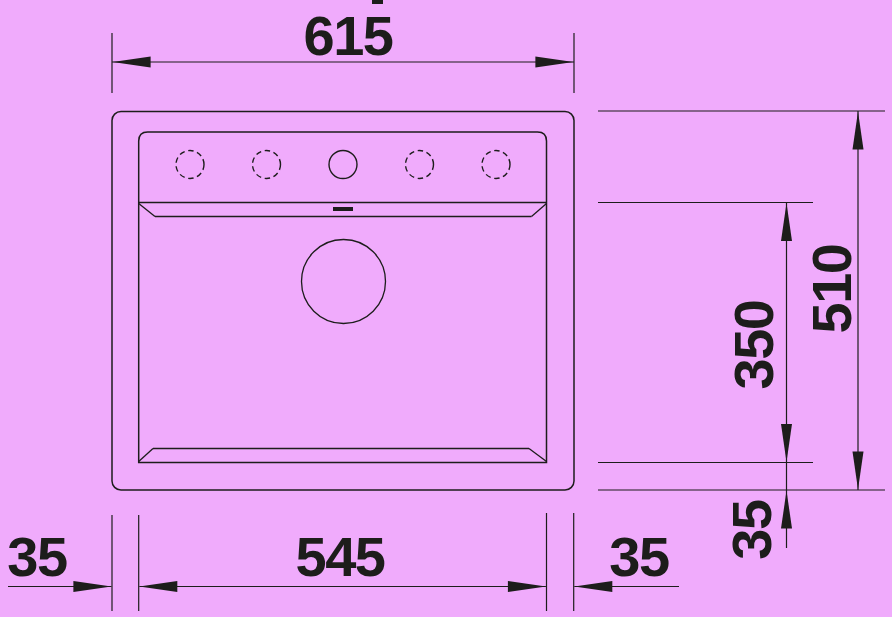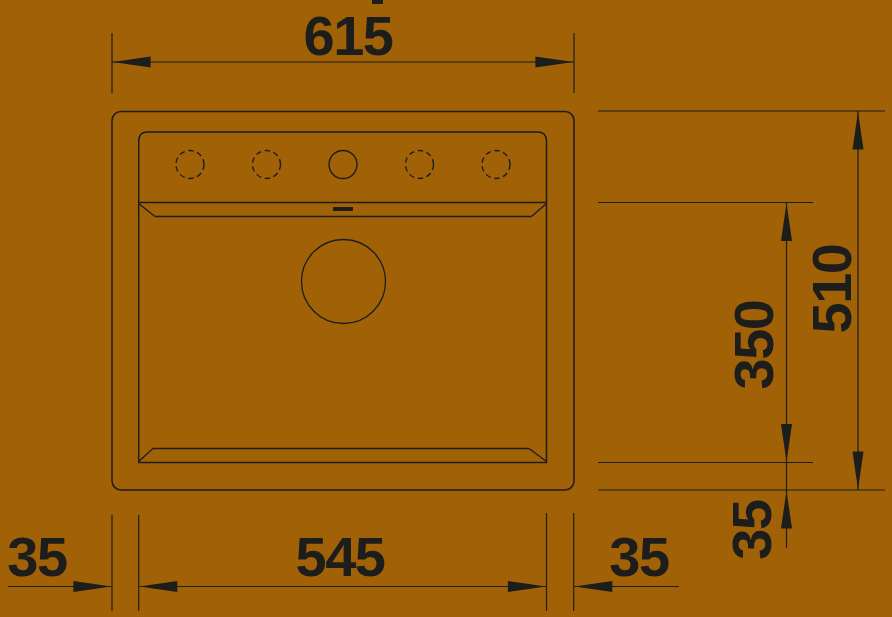--- a/index.html
+++ b/index.html
@@ -4,21 +4,21 @@
 <style>
   html, body {
     margin: 0;
     padding: 0;
     background: #ffffff;
   }
   .canvas {
     position: relative;
     width: 892px;
     height: 617px;
-    background: #a16207;
+    background: #f0abfc;
     overflow: hidden;
   }
   svg { display: block; }
   .outline   { fill: none; stroke: #1d1d1b; stroke-width: 1.5; }
   .thin      { fill: none; stroke: #1d1d1b; stroke-width: 1.3; }
   .dimline   { fill: none; stroke: #1d1d1b; stroke-width: 1.2; }
   .extline   { fill: none; stroke: #1d1d1b; stroke-width: 1.2; }
   .arrow     { fill: #1d1d1b; stroke: none; }
   .hole-dashed { fill: none; stroke: #1d1d1b; stroke-width: 1.4; stroke-dasharray: 5.5 3.6; }
   .hole-solid  { fill: none; stroke: #1d1d1b; stroke-width: 1.4; }

